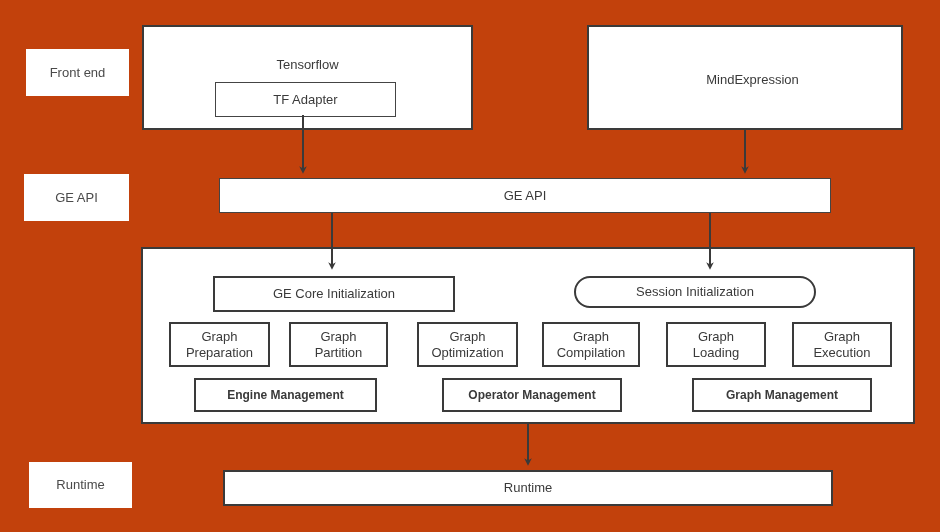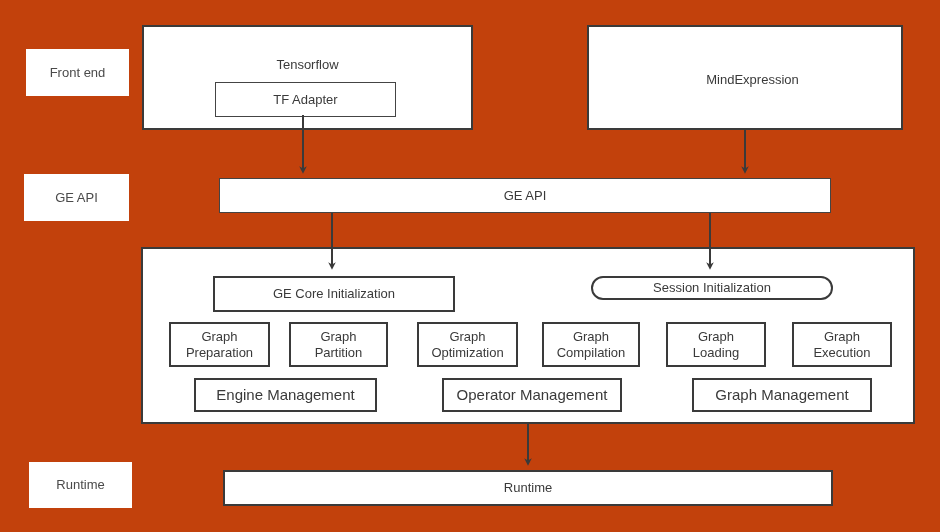--- a/index.html
+++ b/index.html
@@ -46,21 +46,22 @@
   .container {
     border: 2px solid #3a3a3a;
     background: #ffffff;
     display: block;
     padding-left: 36px;
   }
   .bar {
     font-size: 13px;
   }
   .small {
-    font-size: 15px;
+    font-size: 12px;
+    font-weight: bold;
   }
   .frontend-title {
     position: absolute;
     left: 0;
     right: 0;
     top: 30px;
     text-align: center;
     font-size: 13px;
     color: #3a3a3a;
   }
@@ -105,21 +106,21 @@
   <div class="box container" style="left:587px; top:25px; width:316px; height:105px;">
     <div class="me-title">MindExpression</div>
   </div>
 
   <div class="box node node-thin bar" style="left:219px; top:178px; width:612px; height:35px;">GE API</div>
 
   <div class="box container" style="left:141px; top:247px; width:774px; height:177px;">
 
     
     <div class="box node" style="left:70px; top:27px; width:242px; height:36px;">GE Core Initialization</div>
-    <div class="box node" style="left:448px; top:27px; width:242px; height:24px;border-radius:17px;">Session Initialization</div>
+    <div class="box node" style="left:431px; top:27px; width:242px; height:32px;border-radius:17px;">Session Initialization</div>
 
     
     <div class="box node" style="left:26px; top:73px; width:101px; height:45px;">Graph
 Preparation</div>
     <div class="box node" style="left:146px; top:73px; width:99px; height:45px;">Graph
 Partition</div>
     <div class="box node" style="left:274px; top:73px; width:101px; height:45px;">Graph
 Optimization</div>
     <div class="box node" style="left:399px; top:73px; width:98px; height:45px;">Graph
 Compilation</div>

